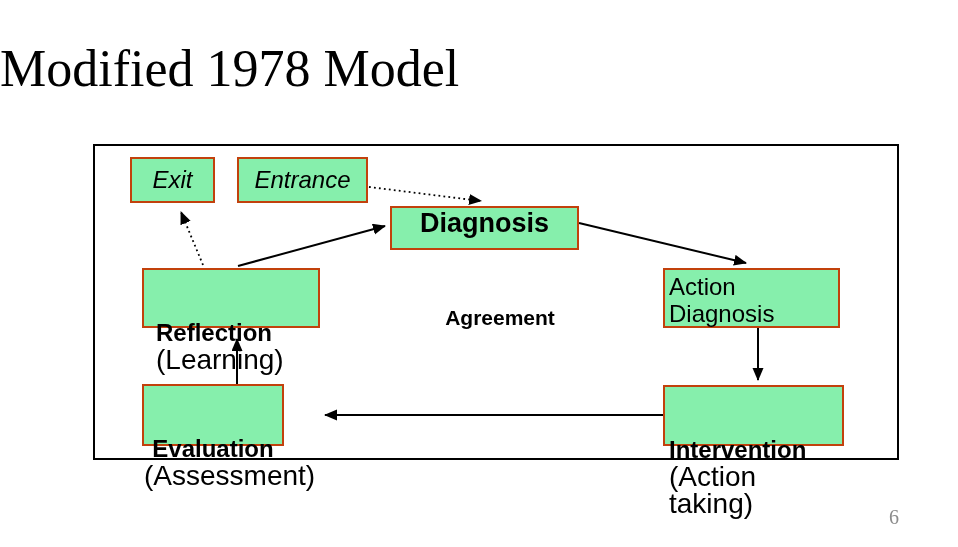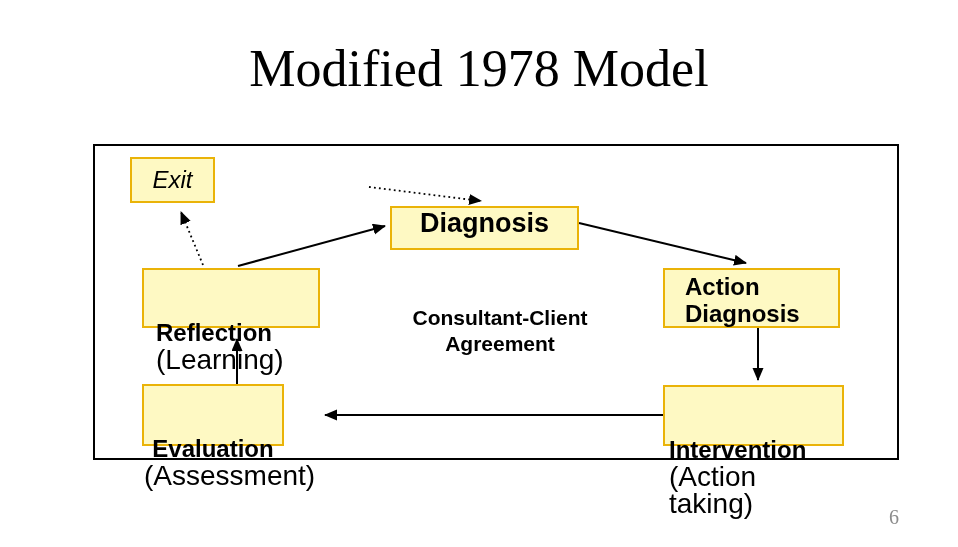--- a/index.html
+++ b/index.html
@@ -1,47 +1,47 @@
 <!DOCTYPE html>
 <html><head>
 <meta charset="utf-8">
 <style>
   html,body{margin:0;padding:0;background:#fff;}
   .slide{
     position:relative;width:958px;height:547px;background:#ffffff;
     font-family:"Liberation Sans",sans-serif;overflow:hidden;color:#000;
   }
   .title{
-    position:absolute;top:38px;left:0;width:958px;text-align:center;
+    position:absolute;top:38px;left:0;width:958px;
     font-family:"Liberation Serif","DejaVu Serif",serif;
     font-size:52px;line-height:62px;color:#000;white-space:nowrap;
   }
   .frame{
     position:absolute;left:93px;top:144px;width:806px;height:316px;
     border:2px solid #000;box-sizing:border-box;background:#fff;
   }
   .arrows{position:absolute;left:0;top:0;width:958px;height:547px;}
   .box{
-    position:absolute;background:#fef9c3;border:2px solid #eab308;
+    position:absolute;background:#86efac;border:2px solid #c2410c;
     box-sizing:border-box;color:#000;
   }
   .box .bold{font-weight:bold;margin-top:46px;}
   .box-exit{left:130px;top:157px;width:85px;height:46px;
     display:flex;align-items:center;justify-content:center;
     font-style:italic;font-size:24px;}
   .box-entrance{left:237px;top:157px;width:131px;height:46px;
     display:flex;align-items:center;justify-content:center;
     font-style:italic;font-size:24px;}
   .box-diagnosis{left:390px;top:206px;width:189px;height:44px;
     display:flex;align-items:flex-start;justify-content:center;
     font-weight:bold;font-size:27px;}
   .twoline{font-size:24px;line-height:27px;padding-top:3px;}
   .twoline .sub{font-weight:normal;font-size:28px;}
   .box-reflection{left:142px;top:268px;width:178px;height:60px;padding-left:12px;}
-  .box-action{left:663px;top:268px;width:177px;height:60px;padding-left:20px;font-weight:bold;}
+  .box-action{left:663px;top:268px;width:177px;height:60px;padding-left:4px;font-weight:normal;}
   .box-evaluation{left:142px;top:384px;width:142px;height:62px;text-align:center;}
   .box-intervention{left:663px;top:385px;width:181px;height:61px;padding-left:4px;}
   .center-label{
     position:absolute;left:400px;top:305px;width:200px;text-align:center;
     font-weight:bold;font-size:21px;line-height:26px;color:#000;
   }
   .page-number{
     position:absolute;left:874px;top:506px;width:40px;text-align:center;
     font-family:"Liberation Serif","DejaVu Serif",serif;
     font-size:20px;color:#8c8c8c;
@@ -68,20 +68,23 @@
     <line x1="579" y1="223" x2="746" y2="263" stroke="#000" stroke-width="2" marker-end="url(#ah)"></line>
     <line x1="758" y1="328" x2="758" y2="380" stroke="#000" stroke-width="2" marker-end="url(#ah)"></line>
     <line x1="663" y1="415" x2="325" y2="415" stroke="#000" stroke-width="2" marker-end="url(#ah)"></line>
     <line x1="237" y1="384" x2="237" y2="339" stroke="#000" stroke-width="2" marker-end="url(#ah)"></line>
   </svg>
 
   <div class="box box-exit">
     <span>Exit</span>
   </div>
 
+  <div class="box box-entrance">
+    <span>Entrance</span>
+  </div>
 
   <div class="box box-diagnosis">
     <span>Diagnosis</span>
   </div>
 
   <div class="box twoline box-reflection">
     <div class="bold">Reflection</div>
     <div class="sub">(Learning)</div>
   </div>
 
@@ -94,19 +97,18 @@
     <div class="bold">Evaluation</div>
     <div class="sub">(Assessment)</div>
   </div>
 
   <div class="box twoline box-intervention">
     <div class="bold">Intervention</div>
     <div class="sub">(Action taking)</div>
   </div>
 
   <div class="center-label">
-    <div>Consultant-Client</div>
     <div>Agreement</div>
   </div>
 
   <div class="page-number">6</div>
 
 </div>
 
 </body></html>

